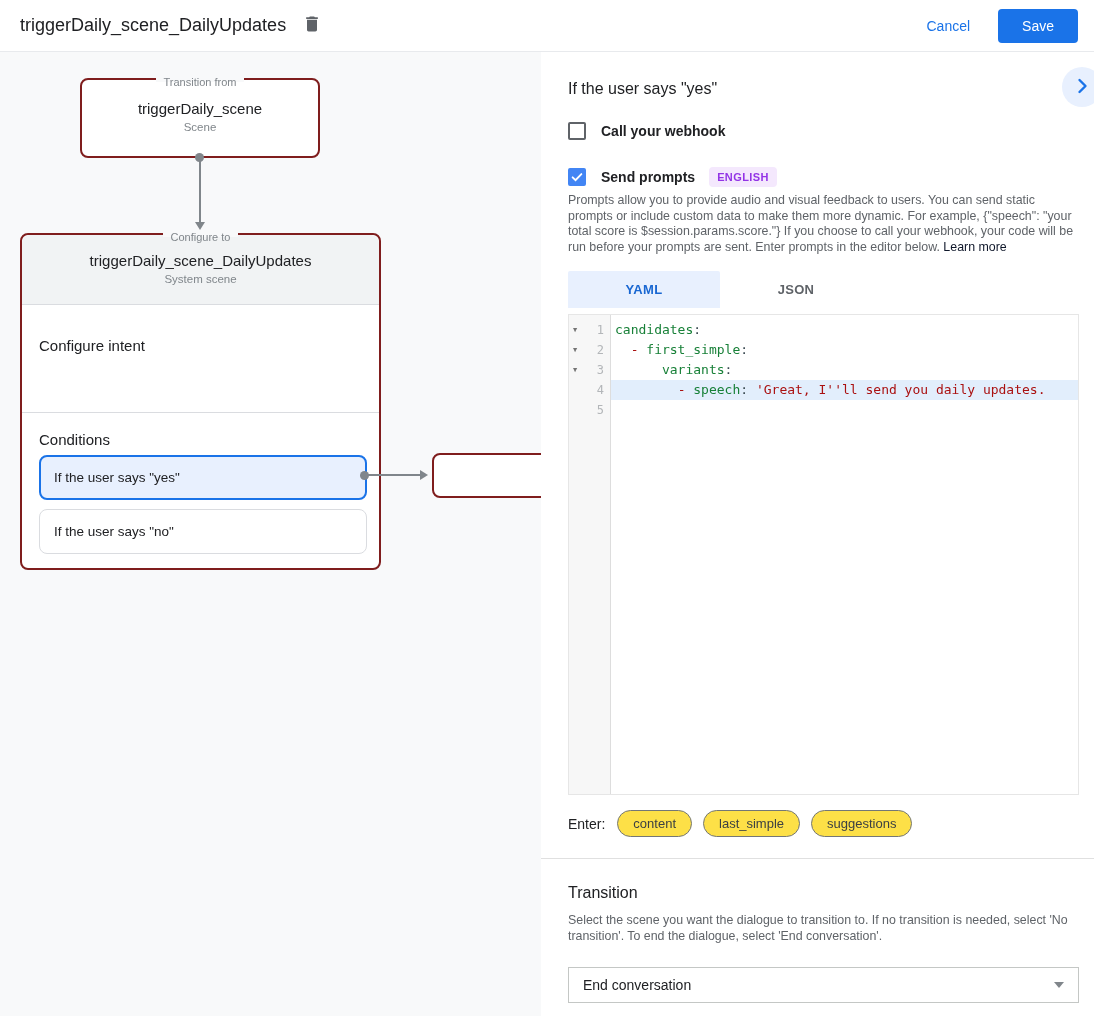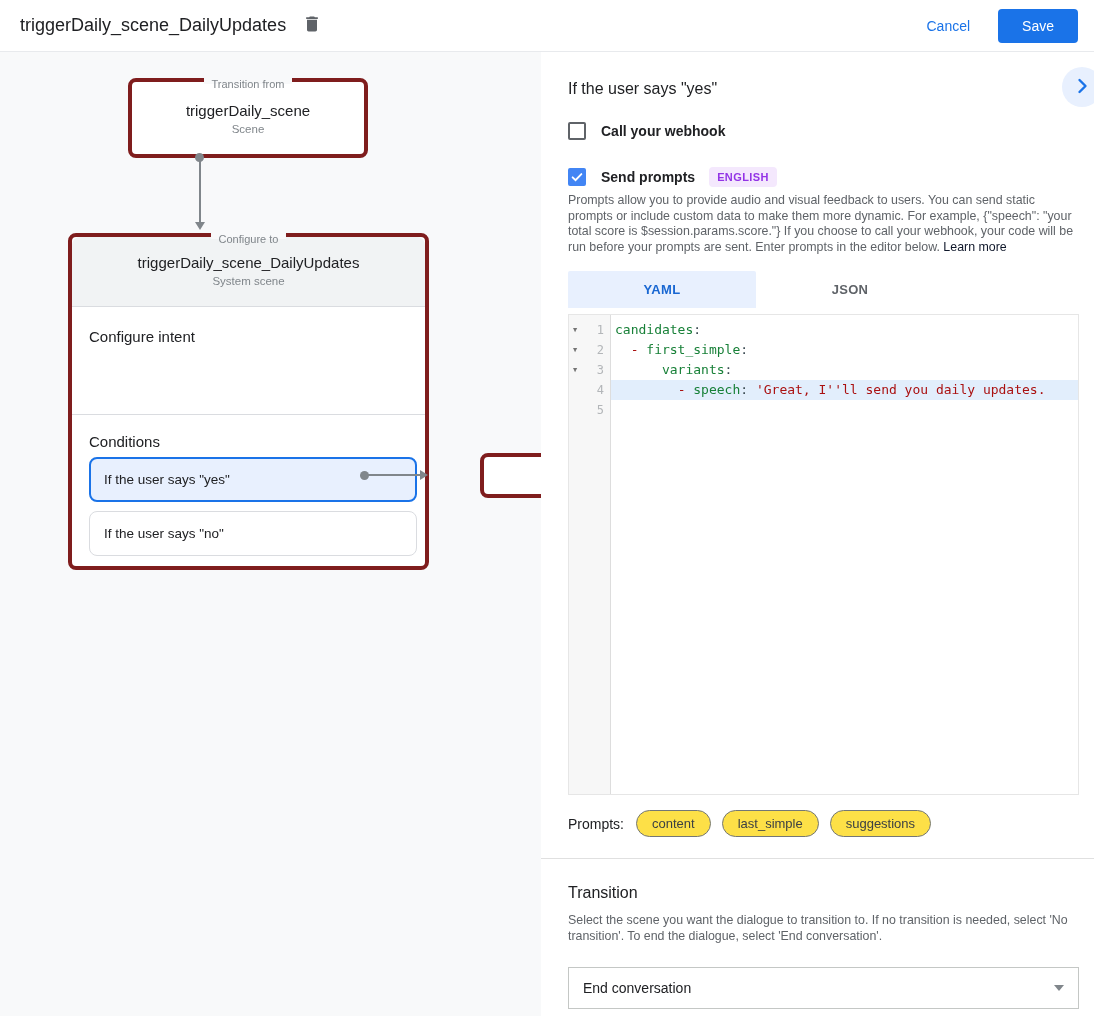--- a/index.html
+++ b/index.html
@@ -11,34 +11,34 @@
     border-bottom:1px solid #e8eaed; display:flex; align-items:center; z-index:30; }
   .topbar-title { margin-left:20px; font-size:18px; color:#202124; }
   .trash-btn { margin-left:16px; background:none; border:none; cursor:pointer; display:flex; align-items:center; }
   .topbar-actions { margin-left:auto; display:flex; align-items:center; margin-right:16px; }
   .cancel-btn { color:#1a73e8; font-size:14px; font-weight:500; background:none; border:none; padding:8px 12px; cursor:pointer; }
   .save-btn { margin-left:16px; background:#1a73e8; color:#ffffff; font-size:14px; font-weight:500;
     border:none; border-radius:4px; padding:9px 24px; cursor:pointer; }
 
   
   .canvas { position:absolute; left:0; top:52px; width:541px; height:964px; background:#f8f9fa; overflow:hidden; z-index:1; }
-  .node { position:absolute; background:#fff; border:4px solid #7f1d1d; border-radius:8px;margin-left:48px; }
+  .node { position:absolute; background:#fff; border:2px solid #7f1d1d; border-radius:8px; }
   .legend { position:absolute; top:-8px; left:0; right:0; text-align:center; pointer-events:none; }
   .legend span { display:inline-block; font-size:11px; color:#80868b; padding:0 8px;
     background:linear-gradient(#f8f9fa 50%, #ffffff 50%); }
   .legend.on-gray span { background:linear-gradient(#f8f9fa 50%, #f1f3f4 50%); }
   .from-node { left:80px; top:26px; width:240px; height:80px; }
   .from-node .node-title { margin-top:20px; text-align:center; font-size:15px; color:#202124; }
   .node-sub { text-align:center; font-size:11.5px; color:#80868b; margin-top:4px; }
 
   .to-node { left:20px; top:181px; width:361px; height:337px; }
   .to-node-header { height:70px; background:#f1f3f4; border-bottom:1px solid #dadce0; border-radius:8px 8px 0 0; }
   .to-node-header .node-title { padding-top:17px; text-align:center; font-size:15px; color:#202124; }
   .section-label { position:absolute; left:17px; font-size:15px; color:#202124; }
-  .intent-label { top:91px; }
+  .intent-label { top:102px; }
   .intent-box { position:absolute; left:17px; top:115px; width:328px; height:45px; border:1px solid #dadce0;
     border-radius:8px; background:#fff; display:flex; align-items:center; padding-left:14px; font-size:13.5px; color:#202124; }
   .to-divider { position:absolute; left:0; top:177px; width:100%; height:1px; background:#dadce0; }
   .conditions-label { top:196px; }
   .conditions-list { position:absolute; left:17px; top:220px; width:328px; }
   .condition-row { width:328px; height:45px; border:1px solid #dadce0; border-radius:8px; background:#fff;
     display:flex; align-items:center; padding-left:14px; font-size:13.5px; color:#202124; margin-bottom:9px; cursor:pointer; }
   .condition-row.selected { border:2px solid #1a73e8; background:#e8f0fe; padding-left:13px; }
 
   .flow-dot { position:absolute; width:9px; height:9px; border-radius:50%; background:#80868b; }
@@ -65,21 +65,21 @@
   .cbx.checked { background:#4285f4; border-color:#4285f4; }
   .cbx.checked svg { display:block; }
   .check-label { margin-left:15px; font-size:14px; font-weight:700; color:#202124; }
   .lang-badge { margin-left:14px; font-size:11px; font-weight:700; letter-spacing:.4px; color:#9334e6;
     background:#f4e8fd; border-radius:4px; padding:4px 8px; }
 
   .panel-desc { position:absolute; left:27px; top:141px; width:512px; font-size:12.4px; line-height:15.6px; color:#5f6368; }
   .learn-more { color:#0f172a; text-decoration:none; cursor:pointer; }
 
   .editor-tabs { position:absolute; left:27px; top:219px; display:flex; }
-  .tab { width:188px; height:37px; display:flex; align-items:center; justify-content:center;
+  .tab { width:152px; height:37px; display:flex; align-items:center; justify-content:center;
     font-size:13px; font-weight:700; letter-spacing:.3px; color:#5f6368; cursor:pointer; border-radius:2px 2px 0 0; }
   .tab.active { background:#e8f0fe; color:#1967d2; }
 
   .editor { position:absolute; left:27px; top:262px; width:511px; height:481px; border:1px solid #e6e6e6;
     background:#fff; display:flex; font-family:"DejaVu Sans Mono", monospace; font-size:13px; }
   .editor-gutter { width:42px; background:#f7f7f7; border-right:1px solid #ddd; padding-top:5px; flex:none; }
   .gutter-row { height:20px; display:flex; align-items:center; }
   .gutter-row .fold { width:15px; padding-left:4px; font-size:7px; color:#757575; cursor:pointer; }
   .gutter-row .lnum { flex:1; text-align:right; padding-right:6px; font-size:12px; color:#b3b6b9; }
   .editor-code { flex:1; padding-top:5px; overflow:hidden; cursor:text; }
@@ -91,21 +91,21 @@
   .tk-plain { color:#37474f; }
 
   .insert-row { position:absolute; left:27px; top:758px; display:flex; align-items:center; }
   .insert-label { font-size:14px; color:#202124; margin-right:12px; }
   .chip { height:27px; border:1px solid #747775; border-radius:14px; background:#fde047; color:#3c4043;
     font-size:13px; padding:0 15px; margin-right:11px; cursor:pointer; display:flex; align-items:center; }
 
   .panel-divider { position:absolute; left:0; top:806px; width:553px; height:1px; background:#e0e0e0; }
   .transition-title { position:absolute; left:27px; top:832px; font-size:16px; color:#202124; }
   .transition-desc { position:absolute; left:27px; top:861px; width:512px; font-size:12.4px; line-height:15.6px; color:#5f6368; }
-  .dropdown { position:absolute; left:27px; top:915px; width:511px; height:42px; border:1px solid #c4c7c5;
+  .dropdown { position:absolute; left:27px; top:915px; width:511px; height:36px; border:1px solid #c4c7c5;
     background:#fff; display:flex; align-items:center; padding:0 14px; font-size:14px; color:#202124; cursor:pointer; }
   .dropdown .caret { margin-left:auto; width:0; height:0; border-left:5px solid transparent;
     border-right:5px solid transparent; border-top:6px solid #80868b; }
 </style>
 </head>
 <body>
 
 <div class="topbar">
   <div class="topbar-title">triggerDaily_scene_DailyUpdates</div>
   <button class="trash-btn">
@@ -215,21 +215,21 @@
     <div class="editor-code">
         <div class="code-row"><span class="tk-key">candidates</span><span class="tk-plain">:</span></div>
         <div class="code-row"><span class="tk-plain">  </span><span class="tk-dash">- </span><span class="tk-key">first_simple</span><span class="tk-plain">:</span></div>
         <div class="code-row"><span class="tk-plain">      </span><span class="tk-key">variants</span><span class="tk-plain">:</span></div>
         <div class="code-row hl"><span class="tk-plain">        </span><span class="tk-dash">- </span><span class="tk-key">speech</span><span class="tk-plain">: </span><span class="tk-string">'Great, I''ll send you daily updates.</span></div>
         <div class="code-row"></div>
       </div>
   </div>
 
   <div class="insert-row">
-    <div class="insert-label">Prompts:</div>
+    <div class="insert-label">Enter:</div>
     <div style="display:flex;">
         <button class="chip">content</button>
         <button class="chip">last_simple</button>
         <button class="chip">suggestions</button>
       </div>
   </div>
 
   <div class="panel-divider"></div>
 
   <div class="transition-title">Transition</div>

